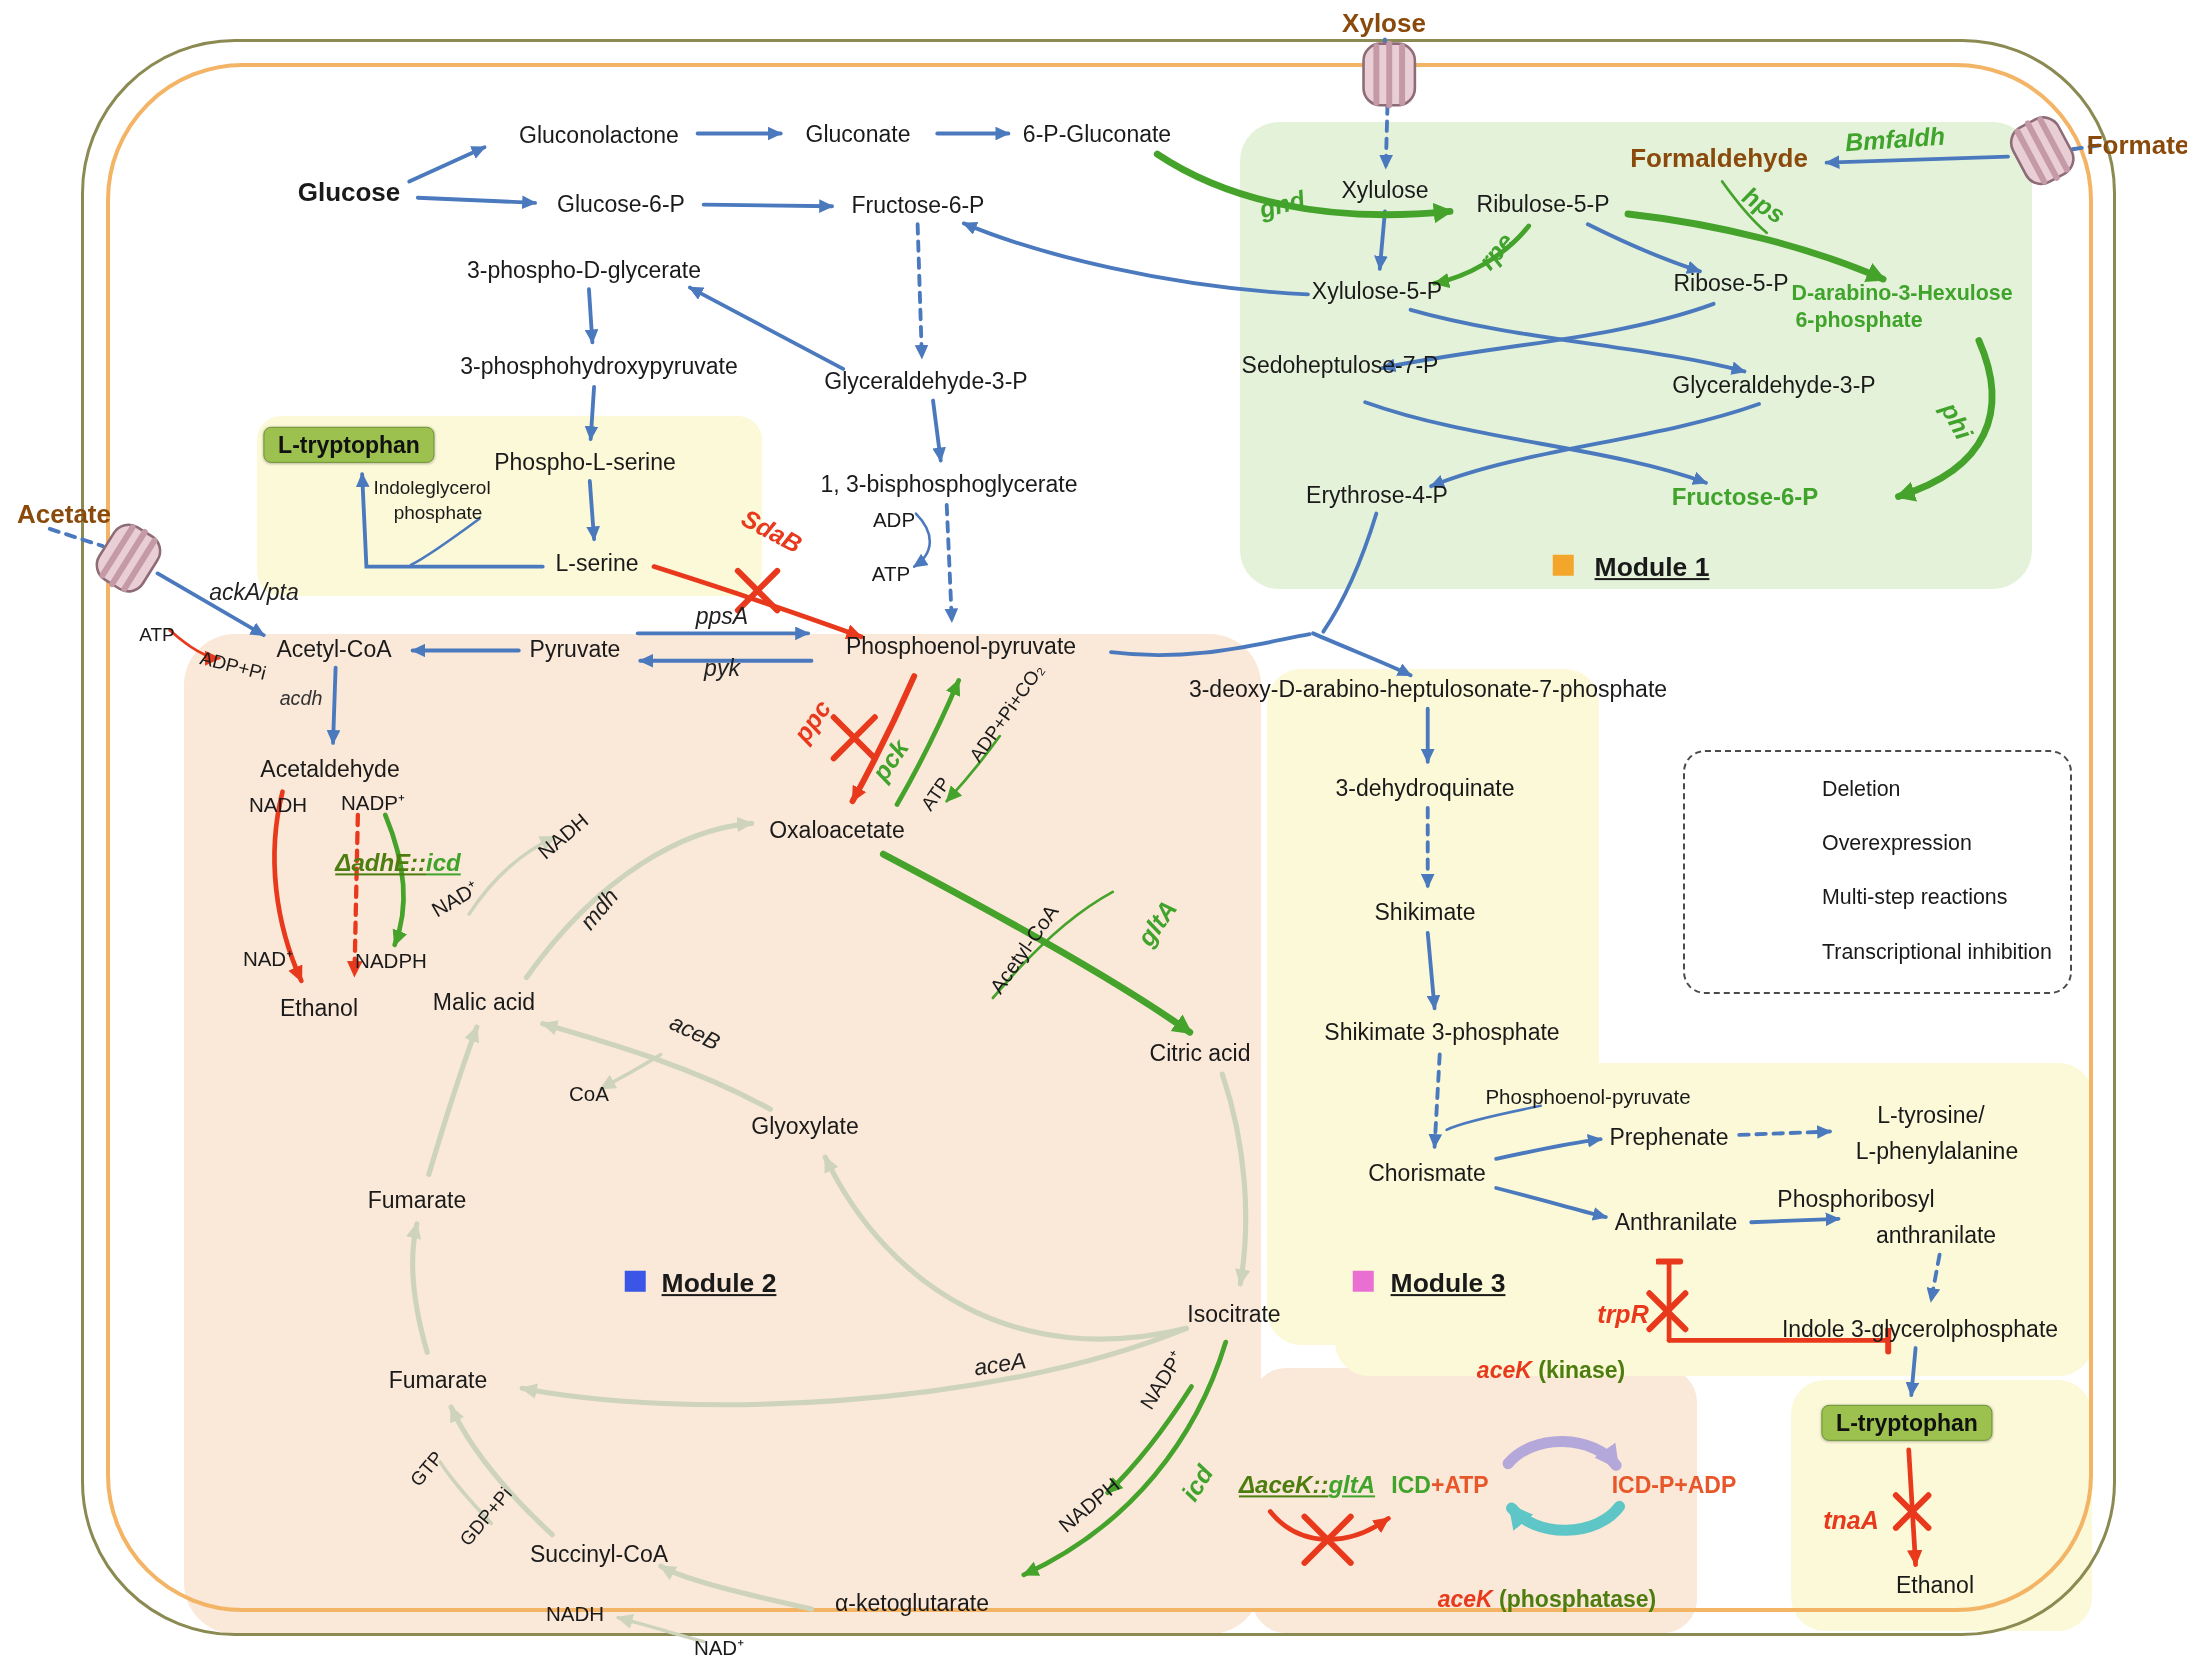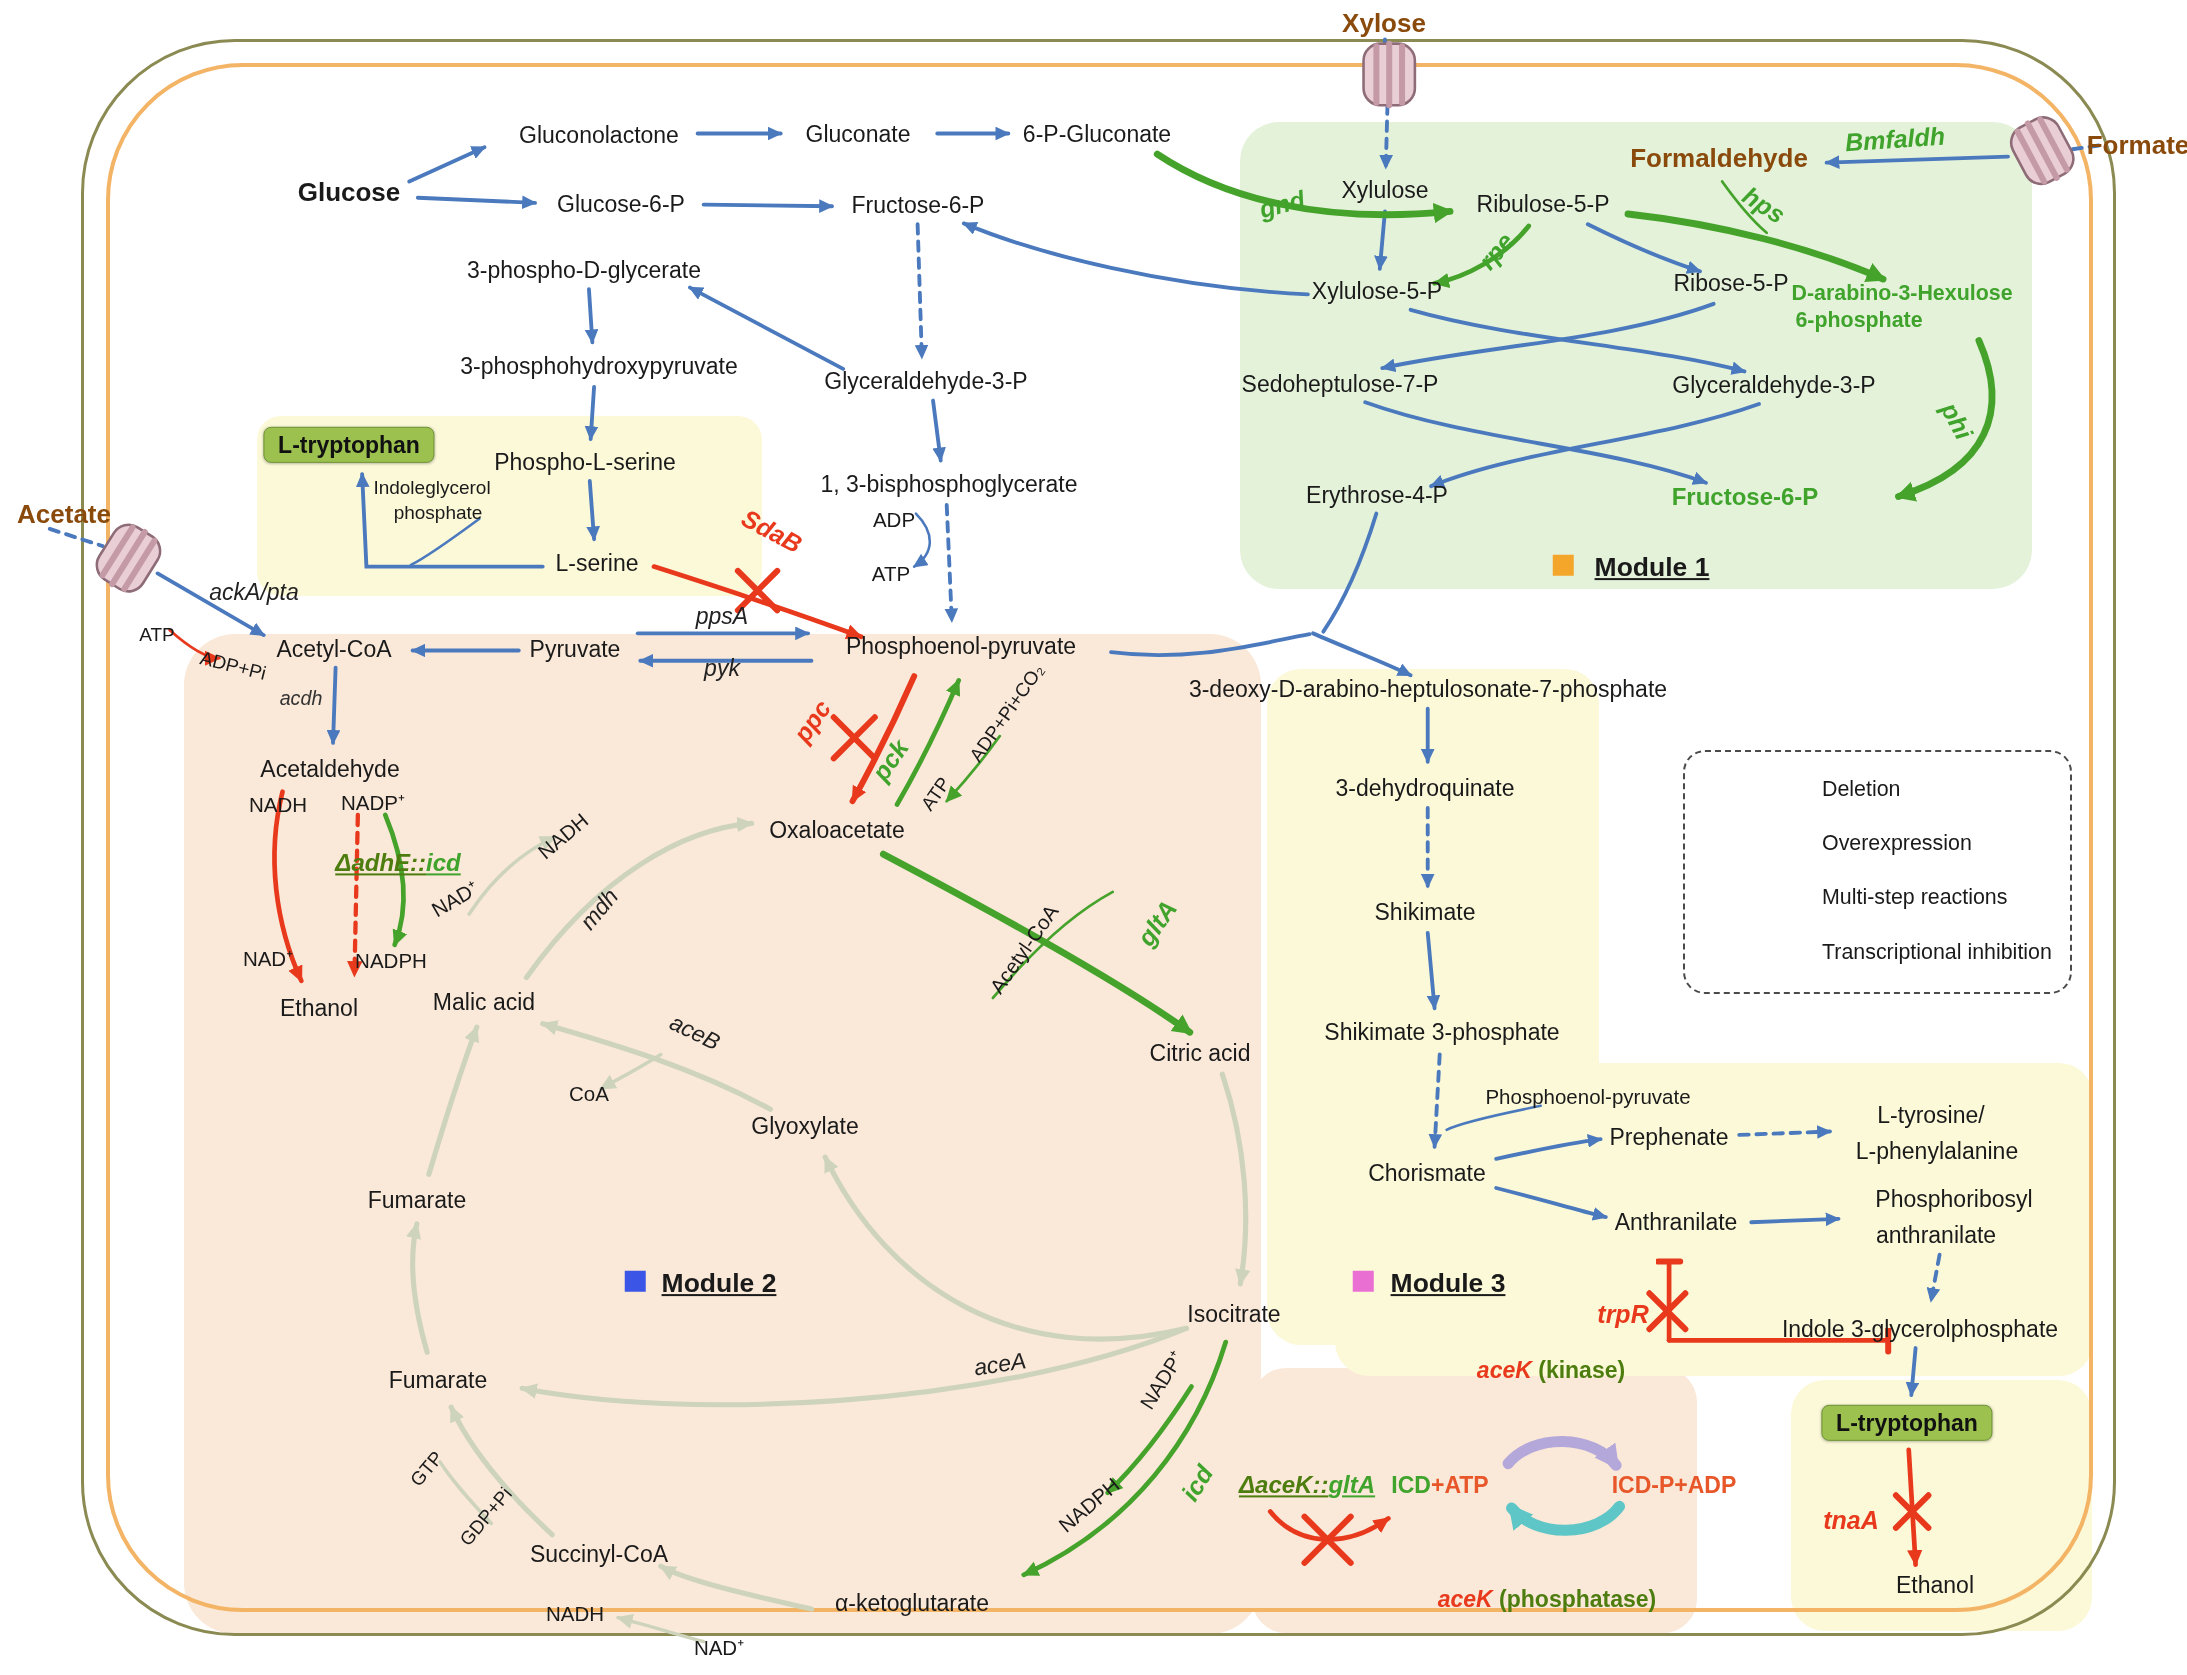--- a/index.html
+++ b/index.html
@@ -243,21 +243,21 @@
     <div class="node m" style="left: 1543px; top: 204px; transform: translate(-50%, -50%);">Ribulose-5-P</div>
     <div class="node geneg" style="left: 1764px; top: 205px; transform: translate(-50%, -50%) rotate(33deg);">hps</div>
     <div class="node geneg" style="left: 1496px; top: 251px; transform: translate(-50%, -50%) rotate(-50deg);">rpe</div>
     <div class="node m" style="left: 1377px; top: 291px; transform: translate(-50%, -50%);">Xylulose-5-P</div>
     <div class="node m" style="left: 1731px; top: 283px; transform: translate(-50%, -50%);">Ribose-5-P</div>
     <div class="node greenb" style="left: 1902px; top: 293px; transform: translate(-50%, -50%);">D-arabino-3-Hexulose</div>
     <div class="node greenb" style="left: 1859px; top: 320px; transform: translate(-50%, -50%);">6-phosphate</div>
     <div class="node m" style="left: 584px; top: 270px; transform: translate(-50%, -50%);">3-phospho-D-glycerate</div>
     <div class="node m" style="left: 599px; top: 366px; transform: translate(-50%, -50%);">3-phosphohydroxypyruvate</div>
     <div class="node m" style="left: 926px; top: 381px; transform: translate(-50%, -50%);">Glyceraldehyde-3-P</div>
-    <div class="node m" style="left: 1340px; top: 384px; transform: translate(-50%, -50%);">Sedoheptulose-7-P</div>
+    <div class="node m" style="left: 1340px; top: 365px; transform: translate(-50%, -50%);">Sedoheptulose-7-P</div>
     <div class="node m" style="left: 1774px; top: 385px; transform: translate(-50%, -50%);">Glyceraldehyde-3-P</div>
     <div class="node geneg" style="left: 1957px; top: 421px; transform: translate(-50%, -50%) rotate(62deg);">phi</div>
     <div class="node box" style="left: 349px; top: 445px; transform: translate(-50%, -50%);">L-tryptophan</div>
     <div class="node m" style="left: 585px; top: 462px; transform: translate(-50%, -50%);">Phospho-L-serine</div>
     <div class="node small" style="left: 432px; top: 488px; transform: translate(-50%, -50%);">Indoleglycerol</div>
     <div class="node small" style="left: 438px; top: 513px; transform: translate(-50%, -50%);">phosphate</div>
     <div class="node m" style="left: 949px; top: 484px; transform: translate(-50%, -50%);">1, 3-bisphosphoglycerate</div>
     <div class="node cof" style="left: 894px; top: 520px; transform: translate(-50%, -50%);">ADP</div>
     <div class="node cof" style="left: 891px; top: 574px; transform: translate(-50%, -50%);">ATP</div>
     <div class="node m" style="left: 1377px; top: 495px; transform: translate(-50%, -50%);">Erythrose-4-P</div>
@@ -304,21 +304,21 @@
     <div class="node sq" style="left: 635px; top: 1281px; transform: translate(-50%, -50%); background: rgb(59, 85, 230);"></div>
     <div class="node m" style="left: 1425px; top: 788px; transform: translate(-50%, -50%);">3-dehydroquinate</div>
     <div class="node m" style="left: 1425px; top: 912px; transform: translate(-50%, -50%);">Shikimate</div>
     <div class="node m" style="left: 1442px; top: 1032px; transform: translate(-50%, -50%);">Shikimate 3-phosphate</div>
     <div class="node cof" style="left: 1588px; top: 1097px; transform: translate(-50%, -50%);">Phosphoenol-pyruvate</div>
     <div class="node m" style="left: 1427px; top: 1173px; transform: translate(-50%, -50%);">Chorismate</div>
     <div class="node m" style="left: 1669px; top: 1137px; transform: translate(-50%, -50%);">Prephenate</div>
     <div class="node m" style="left: 1931px; top: 1115px; transform: translate(-50%, -50%);">L-tyrosine/</div>
     <div class="node m" style="left: 1937px; top: 1151px; transform: translate(-50%, -50%);">L-phenylalanine</div>
     <div class="node m" style="left: 1676px; top: 1222px; transform: translate(-50%, -50%);">Anthranilate</div>
-    <div class="node m" style="left: 1954px; top: 1199px; transform: translate(-50%, -50%); text-align: center;">Phosphoribosyl</div>
+    <div class="node m" style="left: 1856px; top: 1199px; transform: translate(-50%, -50%); text-align: center;">Phosphoribosyl</div>
     <div class="node m" style="left: 1936px; top: 1235px; transform: translate(-50%, -50%);">anthranilate</div>
     <div class="node mod" style="left: 1448px; top: 1284px; transform: translate(-50%, -50%);">Module 3</div>
     <div class="node sq" style="left: 1363px; top: 1281px; transform: translate(-50%, -50%); background: rgb(234, 111, 210);"></div>
     <div class="node gener" style="left: 1623px; top: 1314px; transform: translate(-50%, -50%);">trpR</div>
     <div class="node m" style="left: 1920px; top: 1329px; transform: translate(-50%, -50%);">Indole 3-glycerolphosphate</div>
     <div class="node m" style="left: 1234px; top: 1314px; transform: translate(-50%, -50%);">Isocitrate</div>
     <div class="node genek" style="left: 1000px; top: 1364px; transform: translate(-50%, -50%) rotate(-8deg);">aceA</div>
     <div class="node cof" style="left: 1162px; top: 1380px; transform: translate(-50%, -50%) rotate(-58deg);">NADP⁺</div>
     <div class="node cof" style="left: 1089px; top: 1505px; transform: translate(-50%, -50%) rotate(-40deg);">NADPH</div>
     <div class="node geneg" style="left: 1197px; top: 1483px; transform: translate(-50%, -50%) rotate(-58deg);">icd</div>

